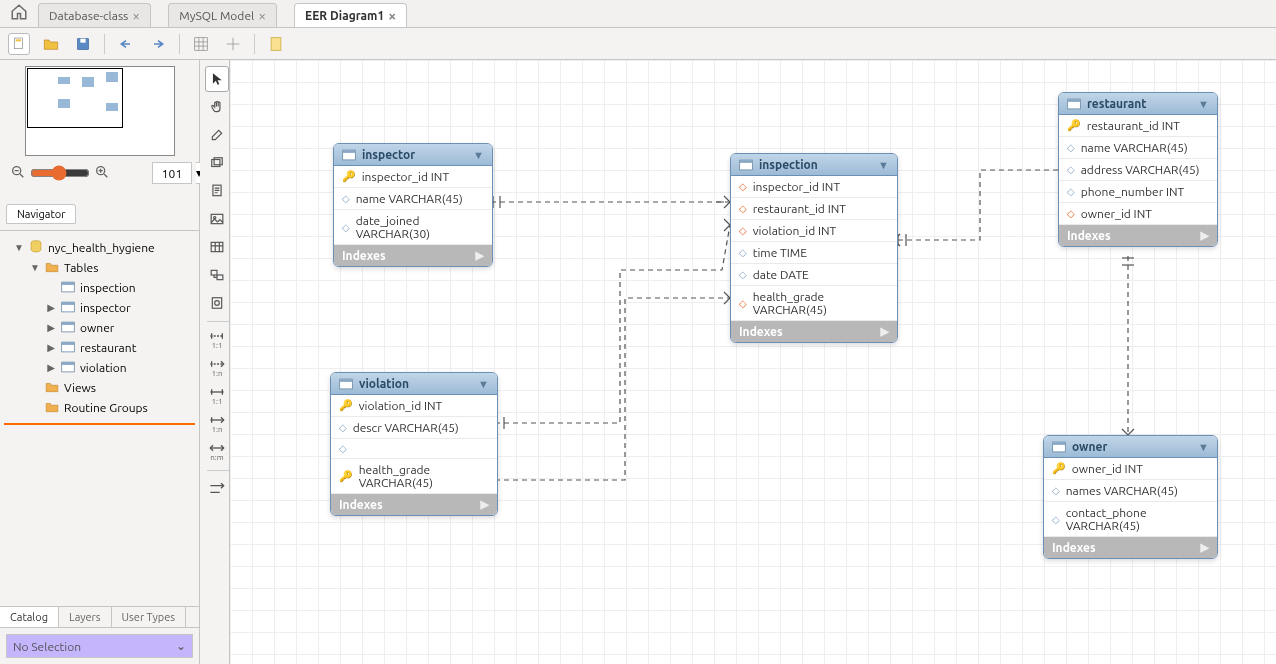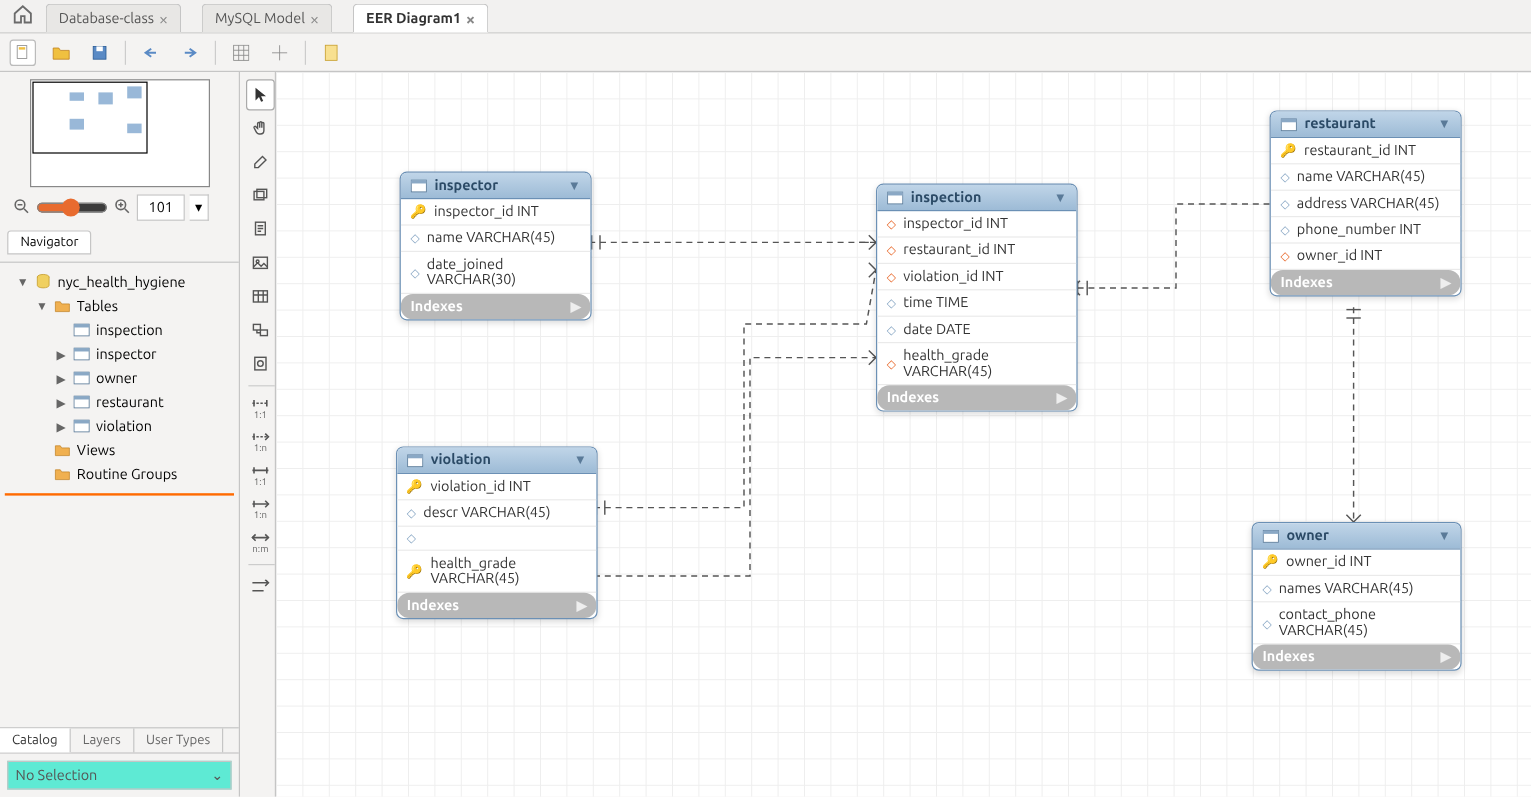--- a/index.html
+++ b/index.html
@@ -19,41 +19,41 @@
 .main-area { display: flex; height: calc(100% - 60px); }
 
 
 .left-panel { width: 200px; background: #f4f3f2; border-right: 1px solid #c5c5c5; display: flex; flex-direction: column; }
 .navigator-box { padding: 6px; }
 .minimap { position: relative; width: 150px; height: 90px; border: 1px solid #888; background: #fff; margin: 0 auto 6px auto; }
 .minimap .viewbox { position: absolute; border: 1px solid #000; background: transparent; }
 .minimap .blob { position: absolute; background: #99b8d8; }
 .zoom-row { display: flex; align-items: center; gap: 4px; padding: 0 4px; }
 .zoom-row input[type=range] { width: 60px; accent-color: #e86b2f; }
-.zoom-val { width: 40px; height: 22px; border: 1px solid #c5c5c5; background: #fff; text-align: center; font-size: 12px; }
+.zoom-val { width: 40px; height: 22px; border: 1px solid #c5c5c5; background: #fff; text-align: center; font-size: 12px; margin-left: 38px; }
 .zoom-dd { width: 16px; height: 22px; border: 1px solid #c5c5c5; border-left: none; background: #fff; display: flex; align-items: center; justify-content: center; }
-.nav-tab { display: inline-block; padding: 3px 10px; border: 1px solid #c5c5c5; border-radius: 3px 3px 0 0; background: #fff; margin-top: 8px; font-size: 11px; }
+.nav-tab { display: inline-block; padding: 3px 10px; border: 1px solid #c5c5c5; border-radius: 3px 3px 0 0; background: #fff; margin-top: 20px; font-size: 11px; }
 
 .tree-panel { flex: 1; border-top: 1px solid #c5c5c5; padding: 6px 0; overflow: auto; }
 .tree-item { display: flex; align-items: center; gap: 4px; padding: 3px 6px; cursor: pointer; }
 .tree-item.d1 { padding-left: 14px; }
 .tree-item.d2 { padding-left: 30px; }
 .tree-item.d3 { padding-left: 46px; }
 .tree-arrow { width: 10px; text-align: center; color: #666; font-size: 10px; }
 .tree-icon { width: 16px; height: 14px; display: inline-flex; align-items: center; justify-content: center; }
 .folder-icon { color: #e8a24a; }
 .table-icon svg { display: block; }
 .db-icon { color: #f0c040; }
 .orange-line { height: 2px; background: #ff6a00; margin: 6px 4px 0 4px; }
 
 .bottom-tabs { display: flex; border-top: 1px solid #c5c5c5; border-bottom: 1px solid #c5c5c5; }
 .bottom-tabs .btab { padding: 4px 10px; border-right: 1px solid #c5c5c5; font-size: 11px; color: #666; cursor: pointer; }
 .bottom-tabs .btab.active { background: #fff; color: #333; }
 .selection-box { padding: 6px; }
-.selection-dd { width: 100%; height: 24px; border: 1px solid #c5c5c5; background: #5eead4; padding: 0 6px; display: flex; align-items: center; justify-content: space-between; color: #555; }
+.selection-dd { width: 100%; height: 24px; border: 1px solid #c5c5c5; background: #c4b5fd; padding: 0 6px; display: flex; align-items: center; justify-content: space-between; color: #555; }
 
 
 .tool-col { width: 30px; background: #f4f3f2; border-right: 1px solid #c5c5c5; display: flex; flex-direction: column; align-items: flex-end; padding-top: 6px; gap: 2px; }
 .tool-btn { width: 24px; height: 26px; border: 1px solid transparent; background: transparent; cursor: pointer; display: flex; flex-direction: column; align-items: center; justify-content: center; color: #555; border-radius: 3px; }
 .tool-btn.active { border: 1px solid #aaa; background: #fff; }
 .tool-btn .sub { font-size: 8px; color: #666; }
 .tool-sep { width: 22px; height: 1px; background: #ccc; margin: 3px 0; }
 
 
 .canvas { flex: 1; position: relative; background: #fff;
@@ -64,21 +64,21 @@
 .conn-layer { position: absolute; inset: 0; pointer-events: none; }
 
 .entity { position: absolute; border: 1px solid #6b90b5; border-radius: 6px; background: #fff; box-shadow: 0 2px 5px rgba(0,0,0,0.15); overflow: hidden; min-width: 160px; }
 .entity-header { display: flex; align-items: center; gap: 6px; padding: 4px 8px; background: linear-gradient(#c0d5e8, #9dbbd6); border-bottom: 1px solid #6b90b5; font-weight: bold; color: #2b4a66; font-size: 13px; }
 .entity-header .tbl-icon { width: 14px; height: 12px; }
 .entity-header .collapse { margin-left: auto; color: #5a7a98; font-size: 11px; }
 .entity-row { display: flex; align-items: center; gap: 6px; padding: 4px 8px; border-bottom: 1px solid #eaeaea; font-size: 12px; color: #333; }
 .entity-row .pk { color: #f0c040; font-size: 11px; }
 .entity-row .fk { color: #e86b2f; font-size: 10px; }
 .entity-row .col { color: #8aa8c5; font-size: 10px; }
-.entity-footer { display: flex; align-items: center; padding: 4px 8px; background: #b8b8b8; color: #fff; font-size: 11px; font-weight: bold; border-radius: 10px; }
+.entity-footer { display: flex; align-items: center; padding: 4px 8px; background: #b8b8b8; color: #fff; font-size: 11px; font-weight: bold; }
 .entity-footer .collapse { margin-left: auto; color: #eee; font-size: 11px; }
 
 svg.tbl-svg rect.outer { fill: #fff; stroke: #5a7a98; stroke-width: 1; }
 svg.tbl-svg rect.hdr { fill: #8aa8c5; }
 </style>
 </head>
 <body>
 
 <div class="tabbar">
   <span class="home-icon">

